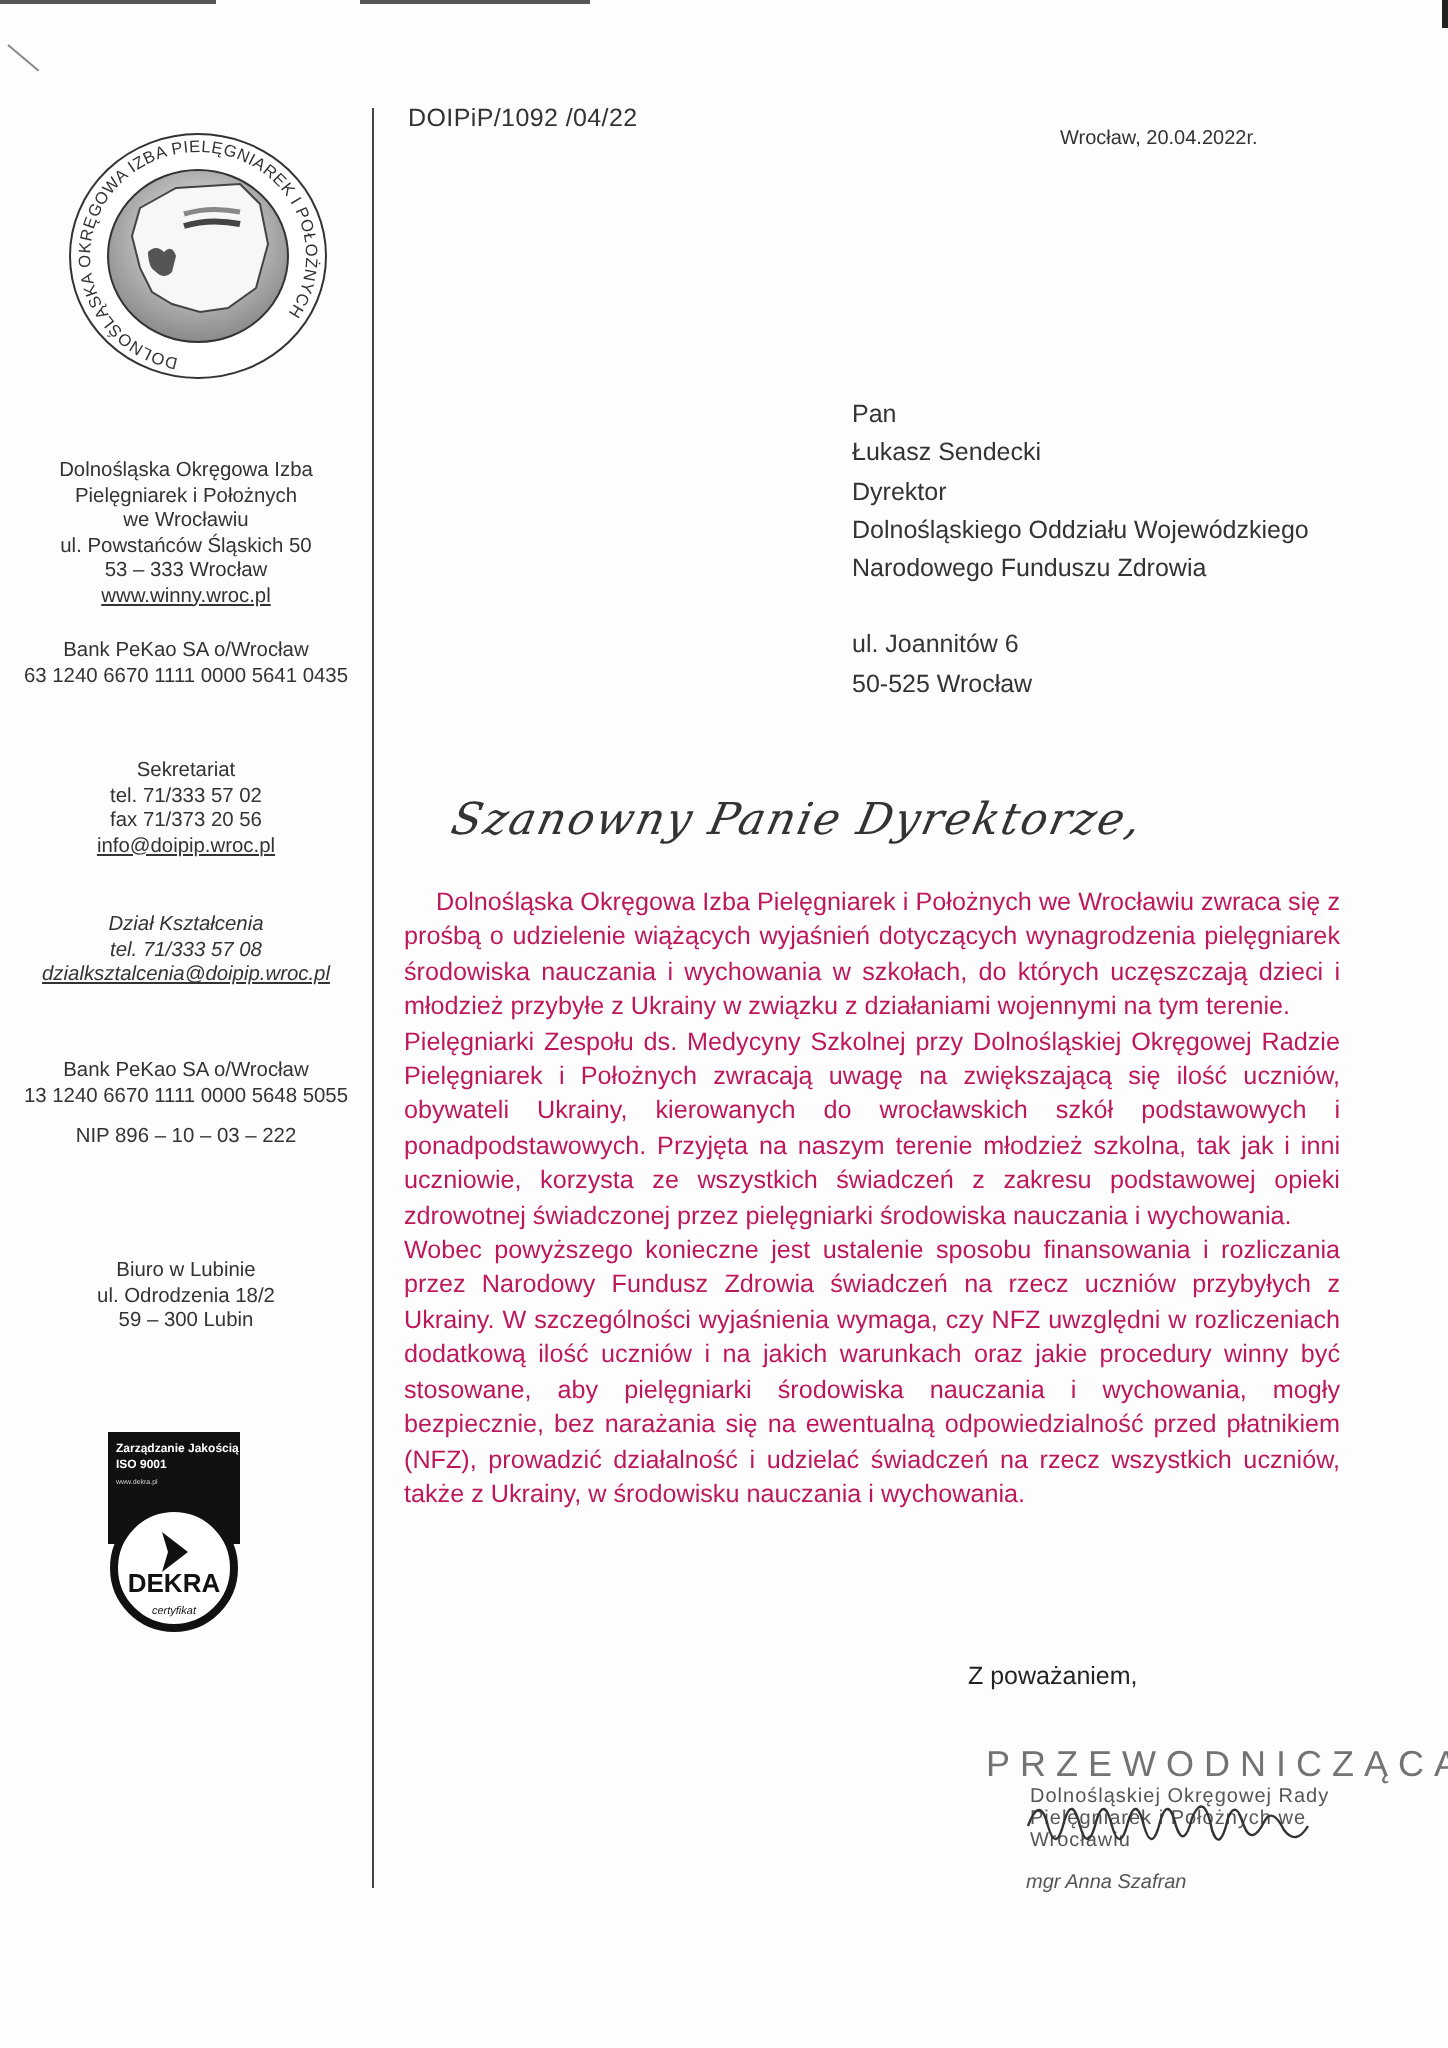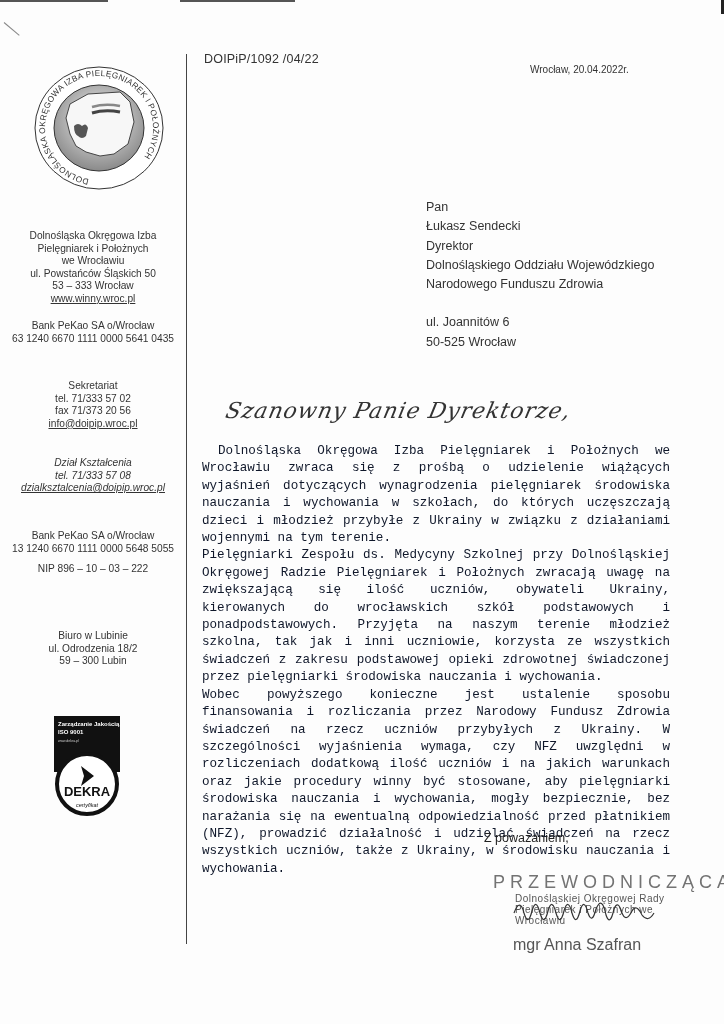--- a/index.html
+++ b/index.html
@@ -20,30 +20,30 @@
   .ref { position:absolute; left:204px; top:52px; font-size:12.5px; color:#333; letter-spacing:0.2px; }
   .date { position:absolute; left:530px; top:64px; font-size:10px; color:#333; }
 
   .recipient { position:absolute; left:426px; top:198px; font-size:12.5px; line-height:19.3px; color:#333; }
   .recipient .gap { height:19px; }
 
   .salutation { position:absolute; left:226px; top:398px; font-family:"DejaVu Serif", serif; font-style:italic;
                 font-size:22px; color:#333; transform:skewX(-12deg); letter-spacing:1px; }
 
   .body-text { position:absolute; left:202px; top:443px; width:468px; font-size:12.6px; line-height:17.4px;
-               text-align:justify; color:#0f172a;font-family:Liberation Mono, monospace; }
+               text-align:justify; color:#be185d; }
   .body-text p { margin:0; }
   .body-text p.indent { text-indent:16px; }
 
   .closing { position:absolute; left:484px; top:831px; font-size:12.5px; color:#222; }
 
   .stamp { position:absolute; left:493px; top:872px; width:190px; font-size:10px; color:#555; }
   .stamp .title { letter-spacing:5px; font-size:18px; color:#737373; }
   .stamp .line { line-height:11px; font-size:10px; letter-spacing:0.5px;padding-left:22px; }
-  .stamp .name { margin-left:20px; margin-top:10px; font-size:16px; }
+  .stamp .name { font-style:italic; margin-left:20px; margin-top:10px; font-size:10px; }
   .signature { position:absolute; left:510px; top:893px; width:160px; height:32px; }
 
   .dekra { position:absolute; left:54px; top:716px; width:66px; height:108px; }
 </style>
 </head>
 <body>
 
 <div class="page">
   <div class="scan-mark-top" style="left:0;width:108px;"></div>
   <div class="scan-mark-top" style="left:180px;width:115px;"></div>

